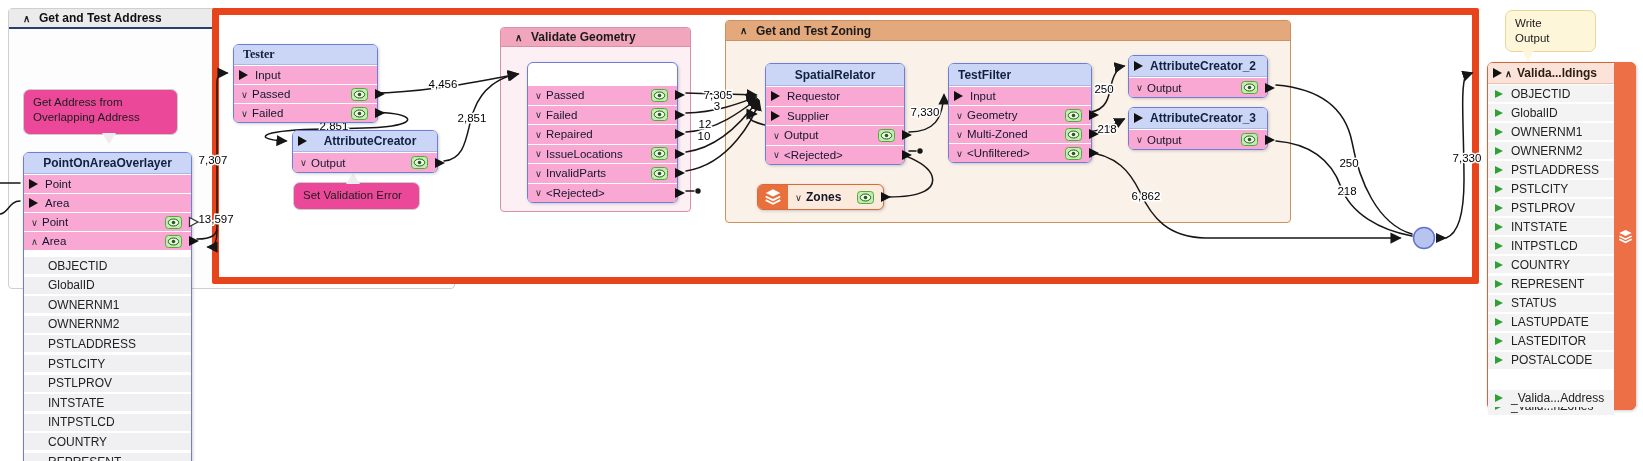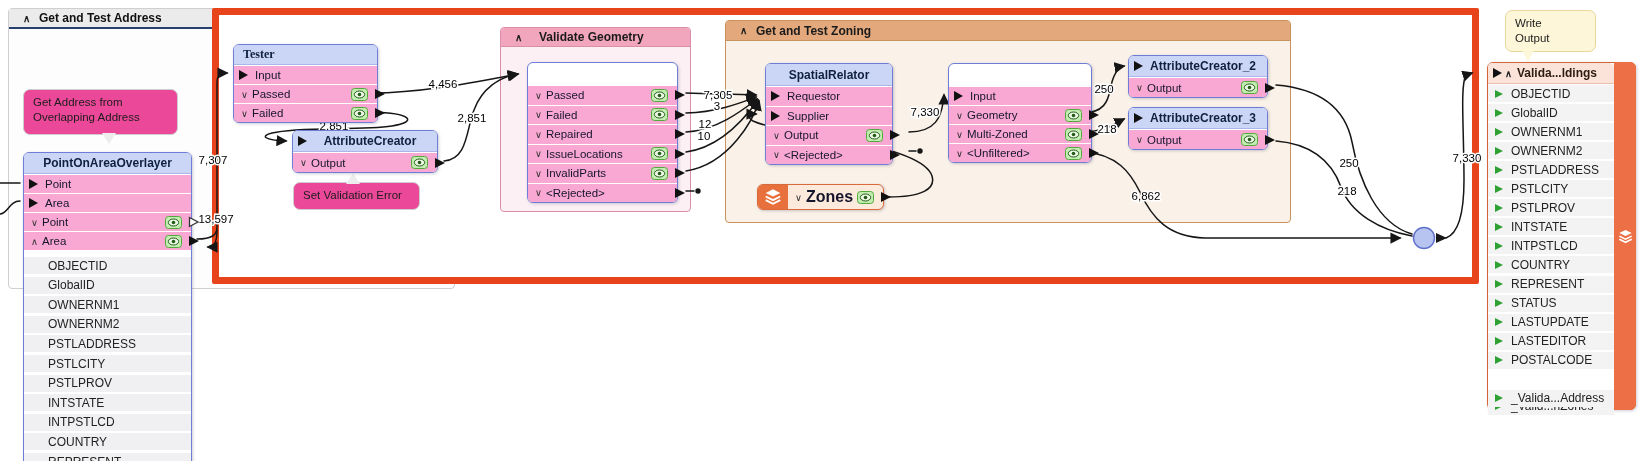--- a/index.html
+++ b/index.html
@@ -7,21 +7,21 @@
           font-family:"Liberation Sans",sans-serif;-webkit-font-smoothing:antialiased;}
   
   .bookmark{position:absolute;border-radius:4px;box-sizing:border-box;}
   .bm-header{position:absolute;left:0;top:0;right:0;display:flex;align-items:center;
              font-size:12px;font-weight:bold;color:#1a1a1a;box-sizing:border-box;padding-left:14px;}
   .bm-chev{width:16px;font-size:10px;color:#222;font-weight:bold;}
   .bm-chev::before{content:"\2227";}
   #bm-address{left:8px;top:8px;width:447px;height:281px;background:#fdfdfd;border:1px solid #cfcfcf;z-index:1;}
   #bm-address .bm-header{height:20px;background:#ebebeb;border-bottom:2px solid #27406e;color:#101010;}
   #bm-validate{left:500px;top:27px;width:191px;height:185px;background:#fcf0f5;border:1px solid #d98fa8;z-index:3;}
-  #bm-validate .bm-header{height:19px;background:#f1a6bd;border-bottom:1px solid #d98fa8;border-radius:3px 3px 0 0;gap:8px;}
+  #bm-validate .bm-header{height:19px;background:#f1a6bd;border-bottom:1px solid #d98fa8;border-radius:3px 3px 0 0;}
   #bm-zoning{left:725px;top:20px;width:566px;height:203px;background:#faf1e8;border:1px solid #c8935f;z-index:3;}
   #bm-zoning .bm-header{height:20px;background:#e3a97d;border-bottom:1px solid #c8935f;border-radius:3px 3px 0 0;}
   
   #sel-rect{position:absolute;left:212px;top:8px;width:1267px;height:276px;background:#ffffff;
             border:7px solid #e8441b;border-radius:2px;box-sizing:border-box;z-index:2;}
   
   .annot{position:absolute;z-index:4;border-radius:7px;font-size:11.5px;color:#1c1c1c;
          padding:5px 9px;line-height:15px;box-sizing:border-box;}
   .annot.gray{background:#ec4899;border:1px solid #cccccc;}
   .annot.yellow{background:#fdf6d8;border:1px solid #e7d79a;}
@@ -345,21 +345,21 @@
             </svg>
           </div>
           <div class="outarr"></div>
         </div>
         <div class="prow" style="top: 120.5px; height: 18.5px; border-radius: 0px 0px 4.5px 4.5px;">
           <div class="pchev">∨</div>
           <div class="plabel">&lt;Rejected&gt;</div>
           <div class="outarr"></div>
         </div>
       </div>
-      <div class="node" style="left: 765px; top: 63px; width: 128px; height: 102px;">
+      <div class="node" style="left: 765px; top: 63px; width: 140px; height: 102px;">
         <div class="ntitle" style="height: 22px;">
           <div class="ttl">SpatialRelator</div>
         </div>
         <div class="prow" style="top: 23px; height: 18.5px;">
           <div class="tri-in"></div>
           <div class="plabel">Requestor</div>
         </div>
         <div class="prow" style="top: 42.5px; height: 18.5px;">
           <div class="tri-in"></div>
           <div class="plabel">Supplier</div>
@@ -376,20 +376,23 @@
           </div>
           <div class="outarr"></div>
         </div>
         <div class="prow" style="top: 81.5px; height: 18.5px; border-radius: 0px 0px 4.5px 4.5px;">
           <div class="pchev">∨</div>
           <div class="plabel">&lt;Rejected&gt;</div>
           <div class="outarr"></div>
         </div>
       </div>
       <div class="node" style="left: 948px; top: 63px; width: 144px; height: 100px;">
+        <div class="ntitle leftttl" style="height: 22px;">
+          <div class="ttl">TestFilter</div>
+        </div>
         <div class="prow" style="top: 23px; height: 18px;">
           <div class="tri-in"></div>
           <div class="plabel">Input</div>
         </div>
         <div class="prow" style="top: 42px; height: 18px;">
           <div class="pchev">∨</div>
           <div class="plabel">Geometry</div>
           <div class="eye">
             <svg width="17" height="13">
               <rect x="0.5" y="0.5" width="16" height="12" rx="3" fill="#c3ecb2" stroke="#54a93c"></rect>
@@ -463,21 +466,21 @@
       <div class="node zones" style="left: 757px; top: 184px; width: 127px; height: 26px;">
         <div class="zicon">
           <svg width="20" height="20" viewBox="0 0 22 22">
             <path d="M11 2.5 L19 6.5 L11 10.5 L3 6.5 Z" fill="#fff"></path>
             <path d="M3 10.5 L11 14.5 L19 10.5" stroke="#fff" fill="none" stroke-width="2"></path>
             <path d="M3 14.5 L11 18.5 L19 14.5" stroke="#fff" fill="none" stroke-width="2"></path>
           </svg>
         </div>
         <div class="prow" style="position: absolute; inset: 0px 0px 0px 30px; background: transparent;">
           <div class="pchev">∨</div>
-          <div class="plabel" style="font-weight: bold; font-size: 16px;">Zones</div>
+          <div class="plabel" style="font-weight: bold; font-size: 12px;">Zones</div>
           <div class="eye">
             <svg width="17" height="13">
               <rect x="0.5" y="0.5" width="16" height="12" rx="3" fill="#c3ecb2" stroke="#54a93c"></rect>
               <ellipse cx="8.5" cy="6.5" rx="5.2" ry="3.5" fill="#eef9e8" stroke="#235c17"></ellipse>
               <circle cx="8.5" cy="6.5" r="1.8" fill="#235c17"></circle>
             </svg>
           </div>
           <div class="outarr"></div>
         </div>
       </div>

